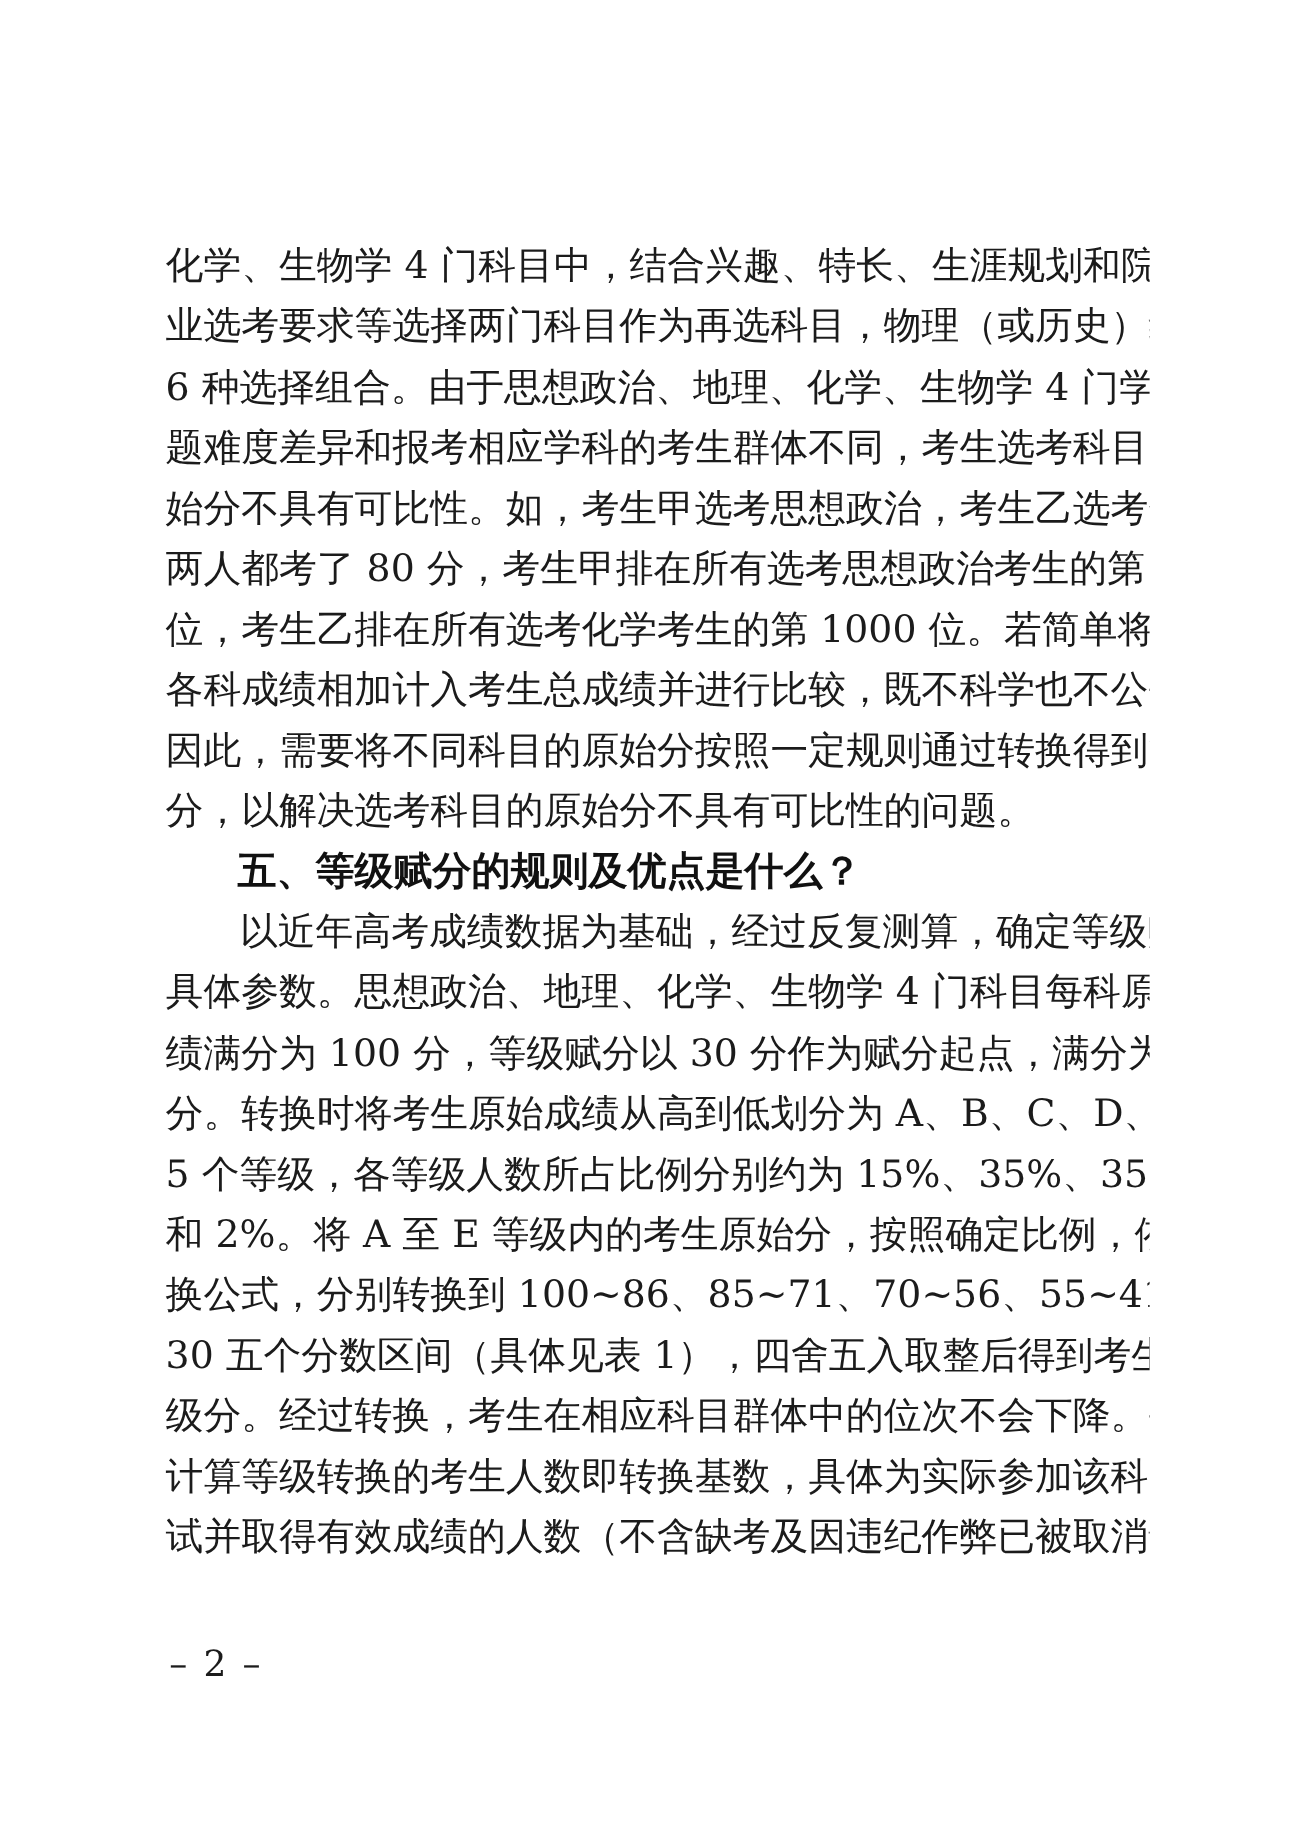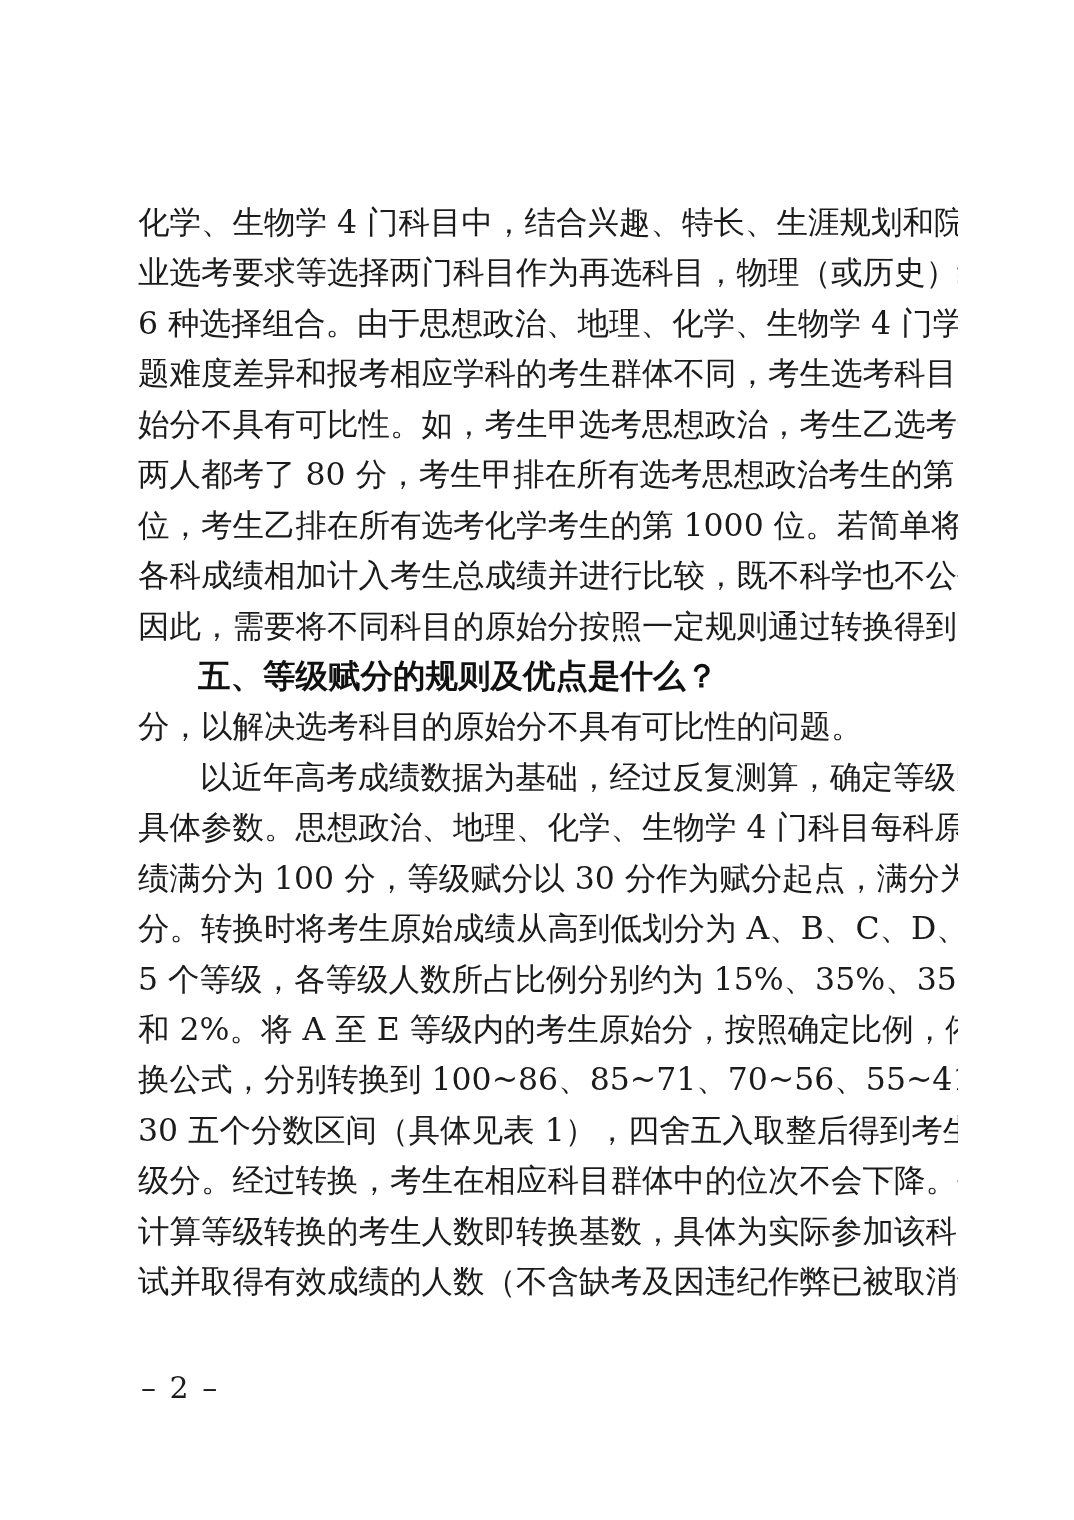--- a/index.html
+++ b/index.html
@@ -329,23 +329,23 @@
         <span>规</span>
         <span>则</span>
         <span>通</span>
         <span>过</span>
         <span>转</span>
         <span>换</span>
         <span>得</span>
         <span>到</span>
         <span>等</span>
       </div>
+    <div class="doc-line flush-left">分，以解决选考科目的原始分不具有可比性的问题。</div>
+
     <div class="doc-line heading-line">五、等级赋分的规则及优点是什么？</div>
-
-    <div class="doc-line flush-left">分，以解决选考科目的原始分不具有可比性的问题。</div>
 
     <div class="doc-line js-justify indent-first">
         <span>以</span>
         <span>近</span>
         <span>年</span>
         <span>高</span>
         <span>考</span>
         <span>成</span>
         <span>绩</span>
         <span>数</span>

